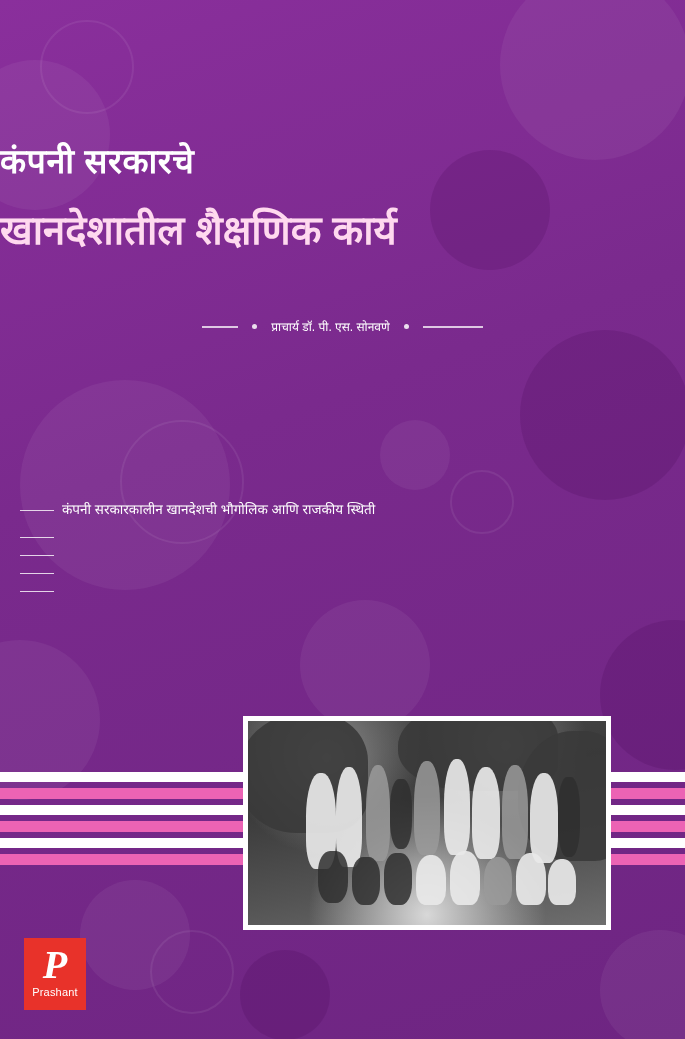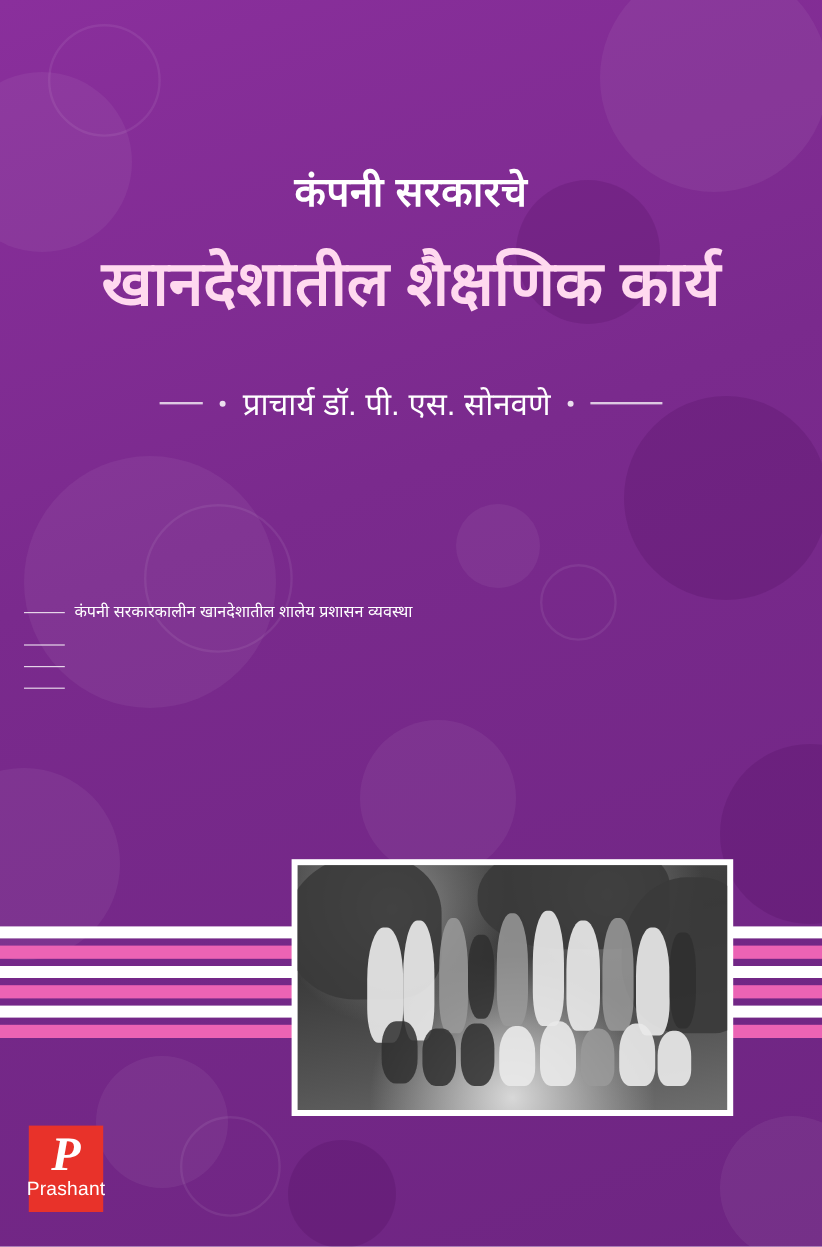--- a/index.html
+++ b/index.html
@@ -32,34 +32,33 @@
   .bubble.dark {
     background: rgba(60,0,75,0.16);
   }
 
   
   .title-wrap {
     position: absolute;
     left: 0;
     top: 140px;
     width: 685px;
-    text-align: center;
     z-index: 5;
   }
   .title-line1 {
     font-family: "Liberation Sans", sans-serif;
     font-size: 34px;
     font-weight: bold;
     color: #ffffff;
     letter-spacing: 0.5px;
     line-height: 1.25;
   }
   .title-line2 {
     font-family: "Liberation Sans", sans-serif;
-    font-size: 52px;
+    font-size: 40px;
     font-weight: bold;
     color: #ffd9ef;
     margin-top: 22px;
     line-height: 1.25;
   }
 
   
   .author-row {
     position: absolute;
     top: 318px;
@@ -76,21 +75,21 @@
     background: rgba(255,255,255,0.75);
     width: 38px;
   }
   .author-rule.left { width: 36px; }
   .author-rule.right { width: 60px; }
   .author-dot {
     width: 5px; height: 5px; border-radius: 50%;
     background: rgba(255,255,255,0.85);
   }
   .author-name {
-    font-size: 26px;
+    font-size: 12px;
     color: #ffffff;
     font-weight: normal;
     white-space: nowrap;
   }
 
   
   .points {
     position: absolute;
     left: 20px;
     top: 500px;
@@ -191,21 +190,21 @@
   .logo-p {
     font-family: "Liberation Serif", serif;
     font-size: 40px;
     font-weight: bold;
     font-style: italic;
     color: #ffffff;
     line-height: 0.9;
     margin-top: -4px;
   }
   .logo-name {
-    font-size: 16px;
+    font-size: 11px;
     color: #ffffff;
     letter-spacing: 0.2px;
     margin-top: 3px;
   }
 </style>
 </head>
 <body>
 
 <div class="cover">
 
@@ -235,21 +234,24 @@
     <div class="author-rule left"></div>
     <div class="author-dot"></div>
     <div class="author-name">प्राचार्य डॉ. पी. एस. सोनवणे</div>
     <div class="author-dot"></div>
     <div class="author-rule right"></div>
   </div>
 
   <div class="points">
     <div class="point">
       <div class="point-dash"></div>
-      <div class="point-text">कंपनी सरकारकालीन खानदेशातील शालेय प्रशासन व्यवस्था</div>
+      <div class="point-text">कंपनी सरकारकालीन खानदेशची भौगोलिक आणि राजकीय स्थिती</div>
+    </div>
+    <div class="point">
+      <div class="point-dash"></div>
     </div>
     <div class="point">
       <div class="point-dash"></div>
     </div>
     <div class="point">
       <div class="point-dash"></div>
     </div>
     <div class="point">
       <div class="point-dash"></div>
     </div>

